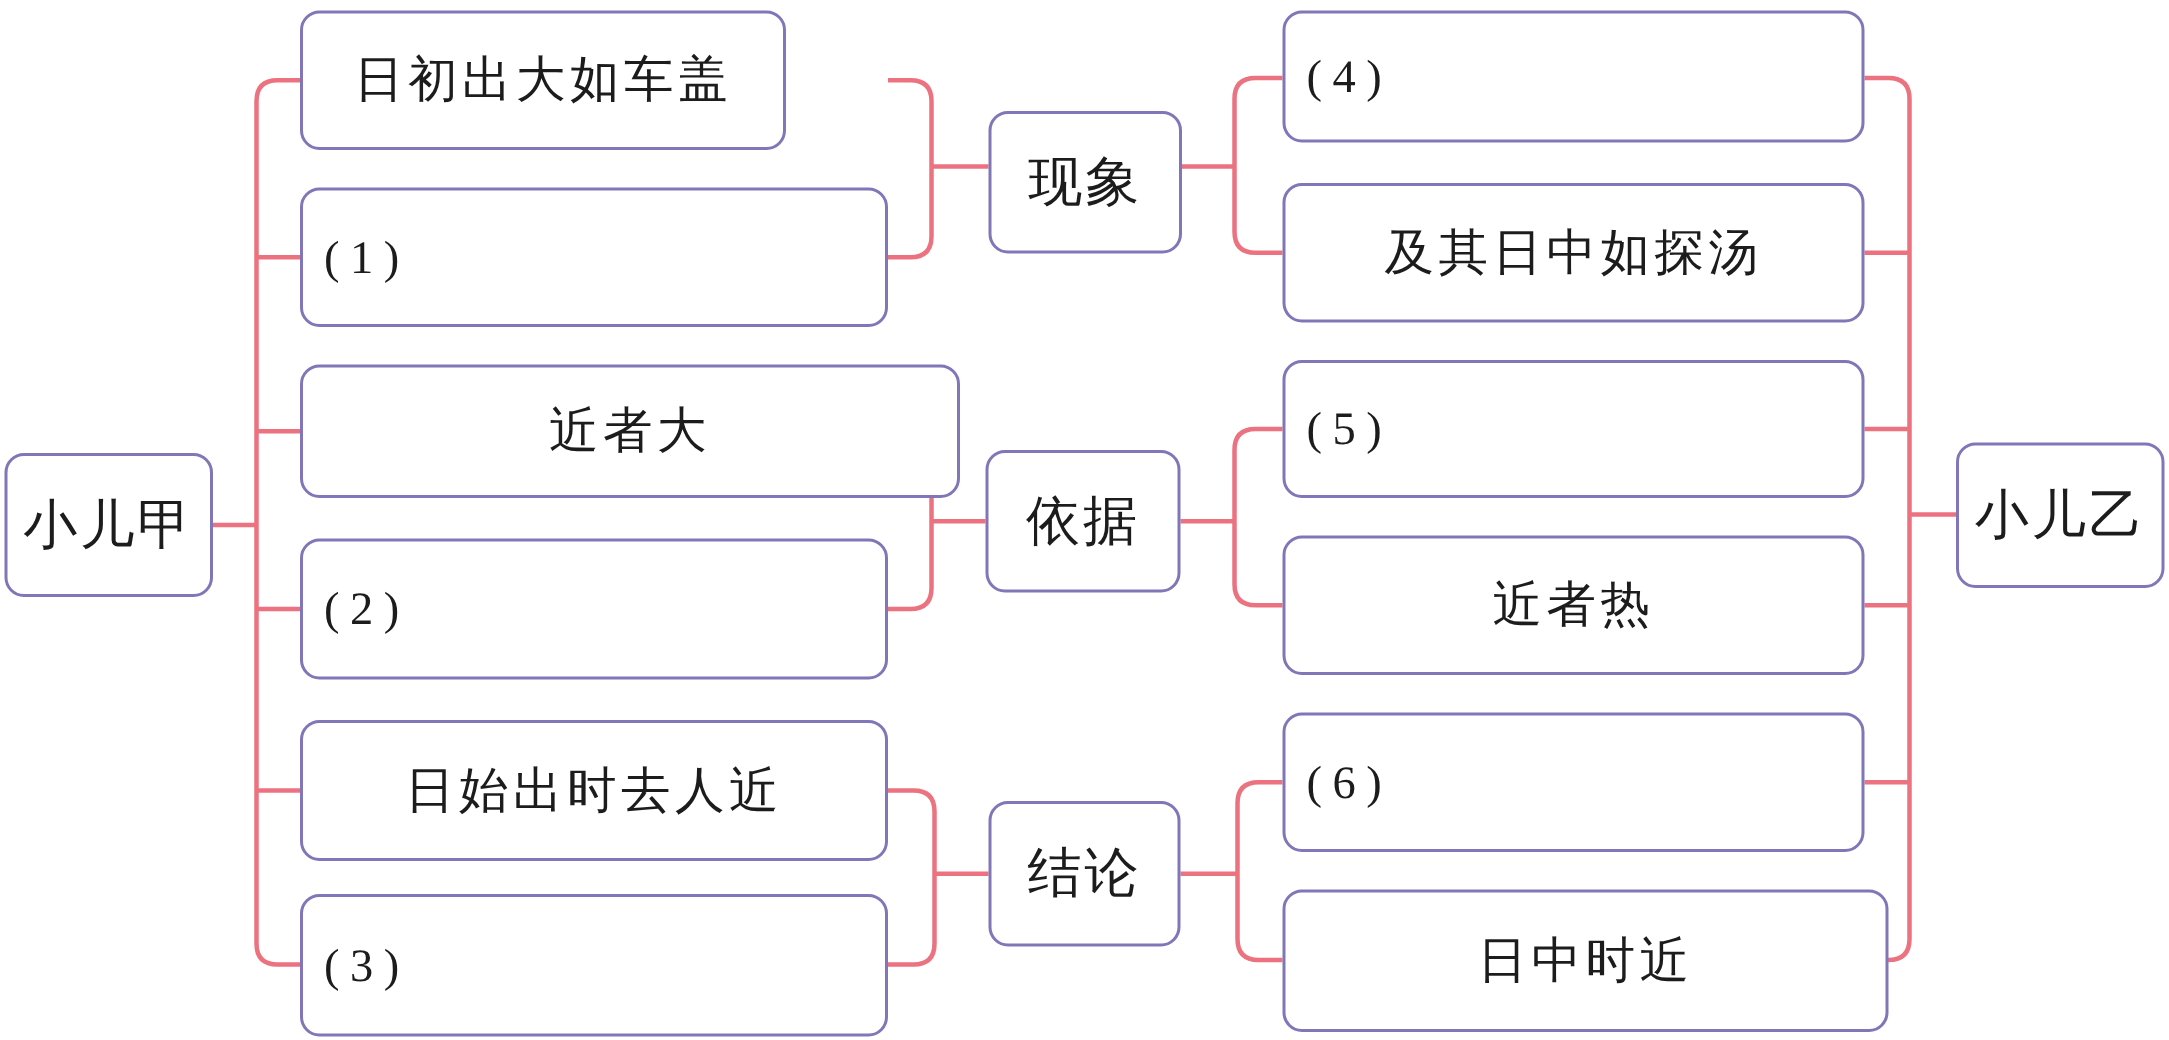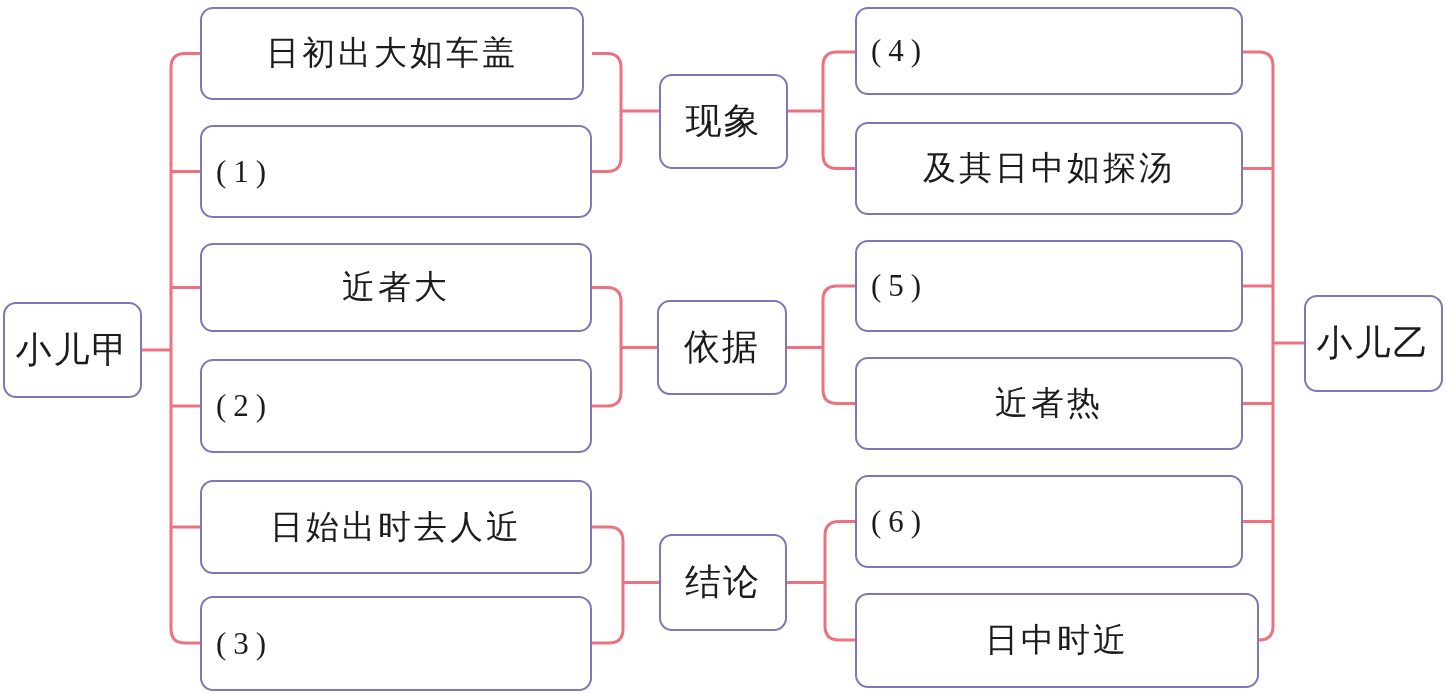--- a/index.html
+++ b/index.html
@@ -49,23 +49,23 @@
   }
   .node.blank {
     justify-content: flex-start;
     padding-left: 14px;
     font-family: "Liberation Serif", serif;
     font-size: 31px;
     letter-spacing: 7px;
   }
   
   #root-a { left: 3px;    top: 302px; width: 139px; height: 96px; }
-  #node-a1 { left: 200px; top: 7px;   width: 384px; height: 93px; }
+  #node-a1 { left: 200px; top: 7px;   width: 324px; height: 93px; }
   #node-a2 { left: 200px; top: 125px; width: 392px; height: 93px; }
-  #node-a3 { left: 200px; top: 243px; width: 392px; height: 89px; }
+  #node-a3 { left: 200px; top: 243px; width: 440px; height: 89px; }
   #node-a4 { left: 200px; top: 359px; width: 392px; height: 94px; }
   #node-a5 { left: 200px; top: 480px; width: 392px; height: 94px; }
   #node-a6 { left: 200px; top: 596px; width: 392px; height: 95px; }
   #cat-1   { left: 659px; top: 74px;  width: 129px; height: 95px; }
   #cat-2   { left: 657px; top: 300px; width: 130px; height: 95px; }
   #cat-3   { left: 659px; top: 534px; width: 128px; height: 97px; }
   #node-b1 { left: 855px; top: 7px;   width: 388px; height: 88px; }
   #node-b2 { left: 855px; top: 122px; width: 388px; height: 93px; text-align: right; }
   #node-b3 { left: 855px; top: 240px; width: 388px; height: 92px; }
   #node-b4 { left: 855px; top: 357px; width: 388px; height: 93px; }

